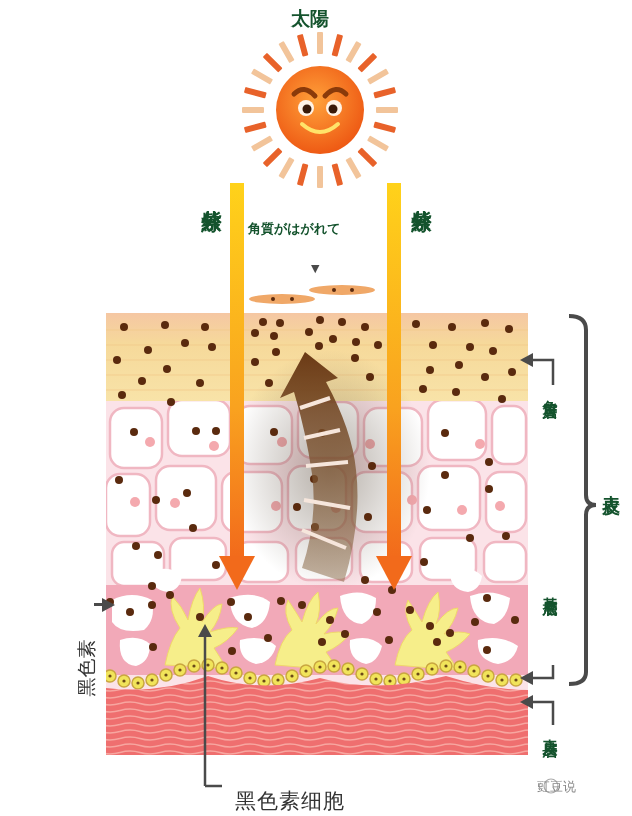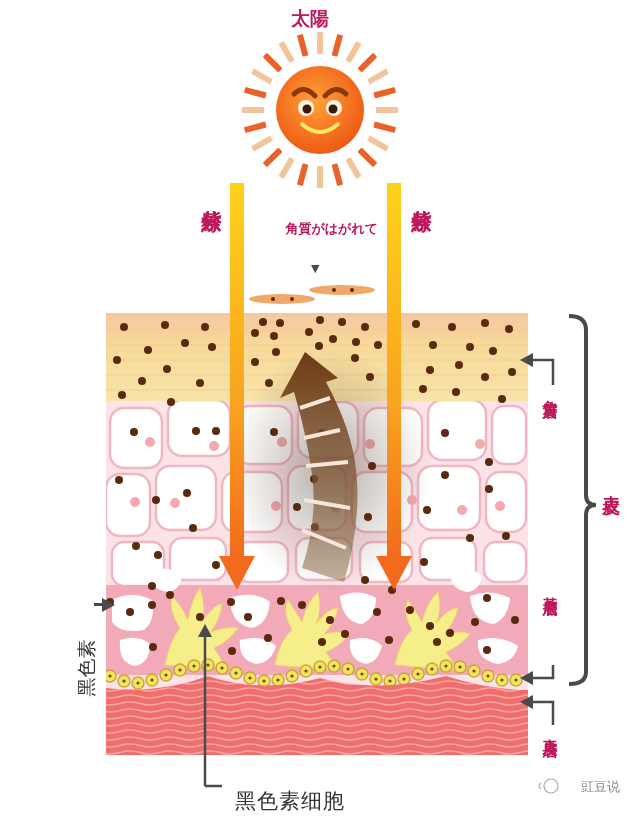--- a/index.html
+++ b/index.html
@@ -1,32 +1,32 @@
 <!DOCTYPE html>
 <html><head>
   <meta charset="utf-8">
   <style>
     html, body { margin:0; padding:0; background:#ffffff; }
     body { width:632px; height:816px; position:relative; overflow:hidden; font-family:"DejaVu Sans", sans-serif; }
     .abs { position:absolute; }
-    .label { color:#be185d; font-weight:bold; }
+    .label { color:#14532d; font-weight:bold; }
     .vtext { writing-mode:vertical-rl; text-orientation:upright; letter-spacing:2px; }
     #diagram-svg { position:absolute; left:0; top:0; }
     .sun-title { left:291px; top:6px; font-size:19px; }
     .uv-left { left:201px; top:193px; font-size:20px; line-height:22px; }
     .uv-right { left:411px; top:193px; font-size:20px; line-height:22px; }
-    .exfol { left:258px; top:220px; font-size:13px; line-height:17px; text-align:right; width:130px; margin-left:-10px; }
+    .exfol { left:258px; top:220px; font-size:13px; line-height:17px; text-align:left; width:130px; margin-left:-10px; }
     .exfol-tri { left:311px; top:262px; font-size:11px; color:#4a4a4a; }
     .lbl-corneum { left:541px; top:388px; font-size:15px; line-height:17px; }
     .lbl-epidermis { left:600px; top:480px; font-size:18px; line-height:22px; }
     .lbl-basal { left:541px; top:585px; font-size:15px; line-height:17px; }
     .lbl-dermis { left:541px; top:727px; font-size:15px; line-height:17px; }
     .lbl-melanin { left:58px; top:655px; font-size:19px; transform:rotate(-90deg); transform-origin:center; font-weight:normal; color:#333; white-space:nowrap; }
     .lbl-melanocyte { left:235px; top:771px; font-size:21px; font-weight:normal; color:#333; letter-spacing:1px;margin-top:16px; }
-    .watermark { left:537px; top:778px; font-size:13px; color:#888; font-weight:normal;margin-left:44px; }
+    .watermark { left:537px; top:778px; font-size:13px; color:#888; font-weight:normal; }
   </style>
 </head>
 <body>
 
 <svg id="diagram-svg" width="632" height="816" viewBox="0 0 632 816">
   <defs>
     <linearGradient id="uvGrad" x1="0" y1="0" x2="0" y2="1">
       <stop offset="0" stop-color="#ffd21a"></stop>
       <stop offset="0.6" stop-color="#f9a21f"></stop>
       <stop offset="1" stop-color="#f26a1b"></stop>

